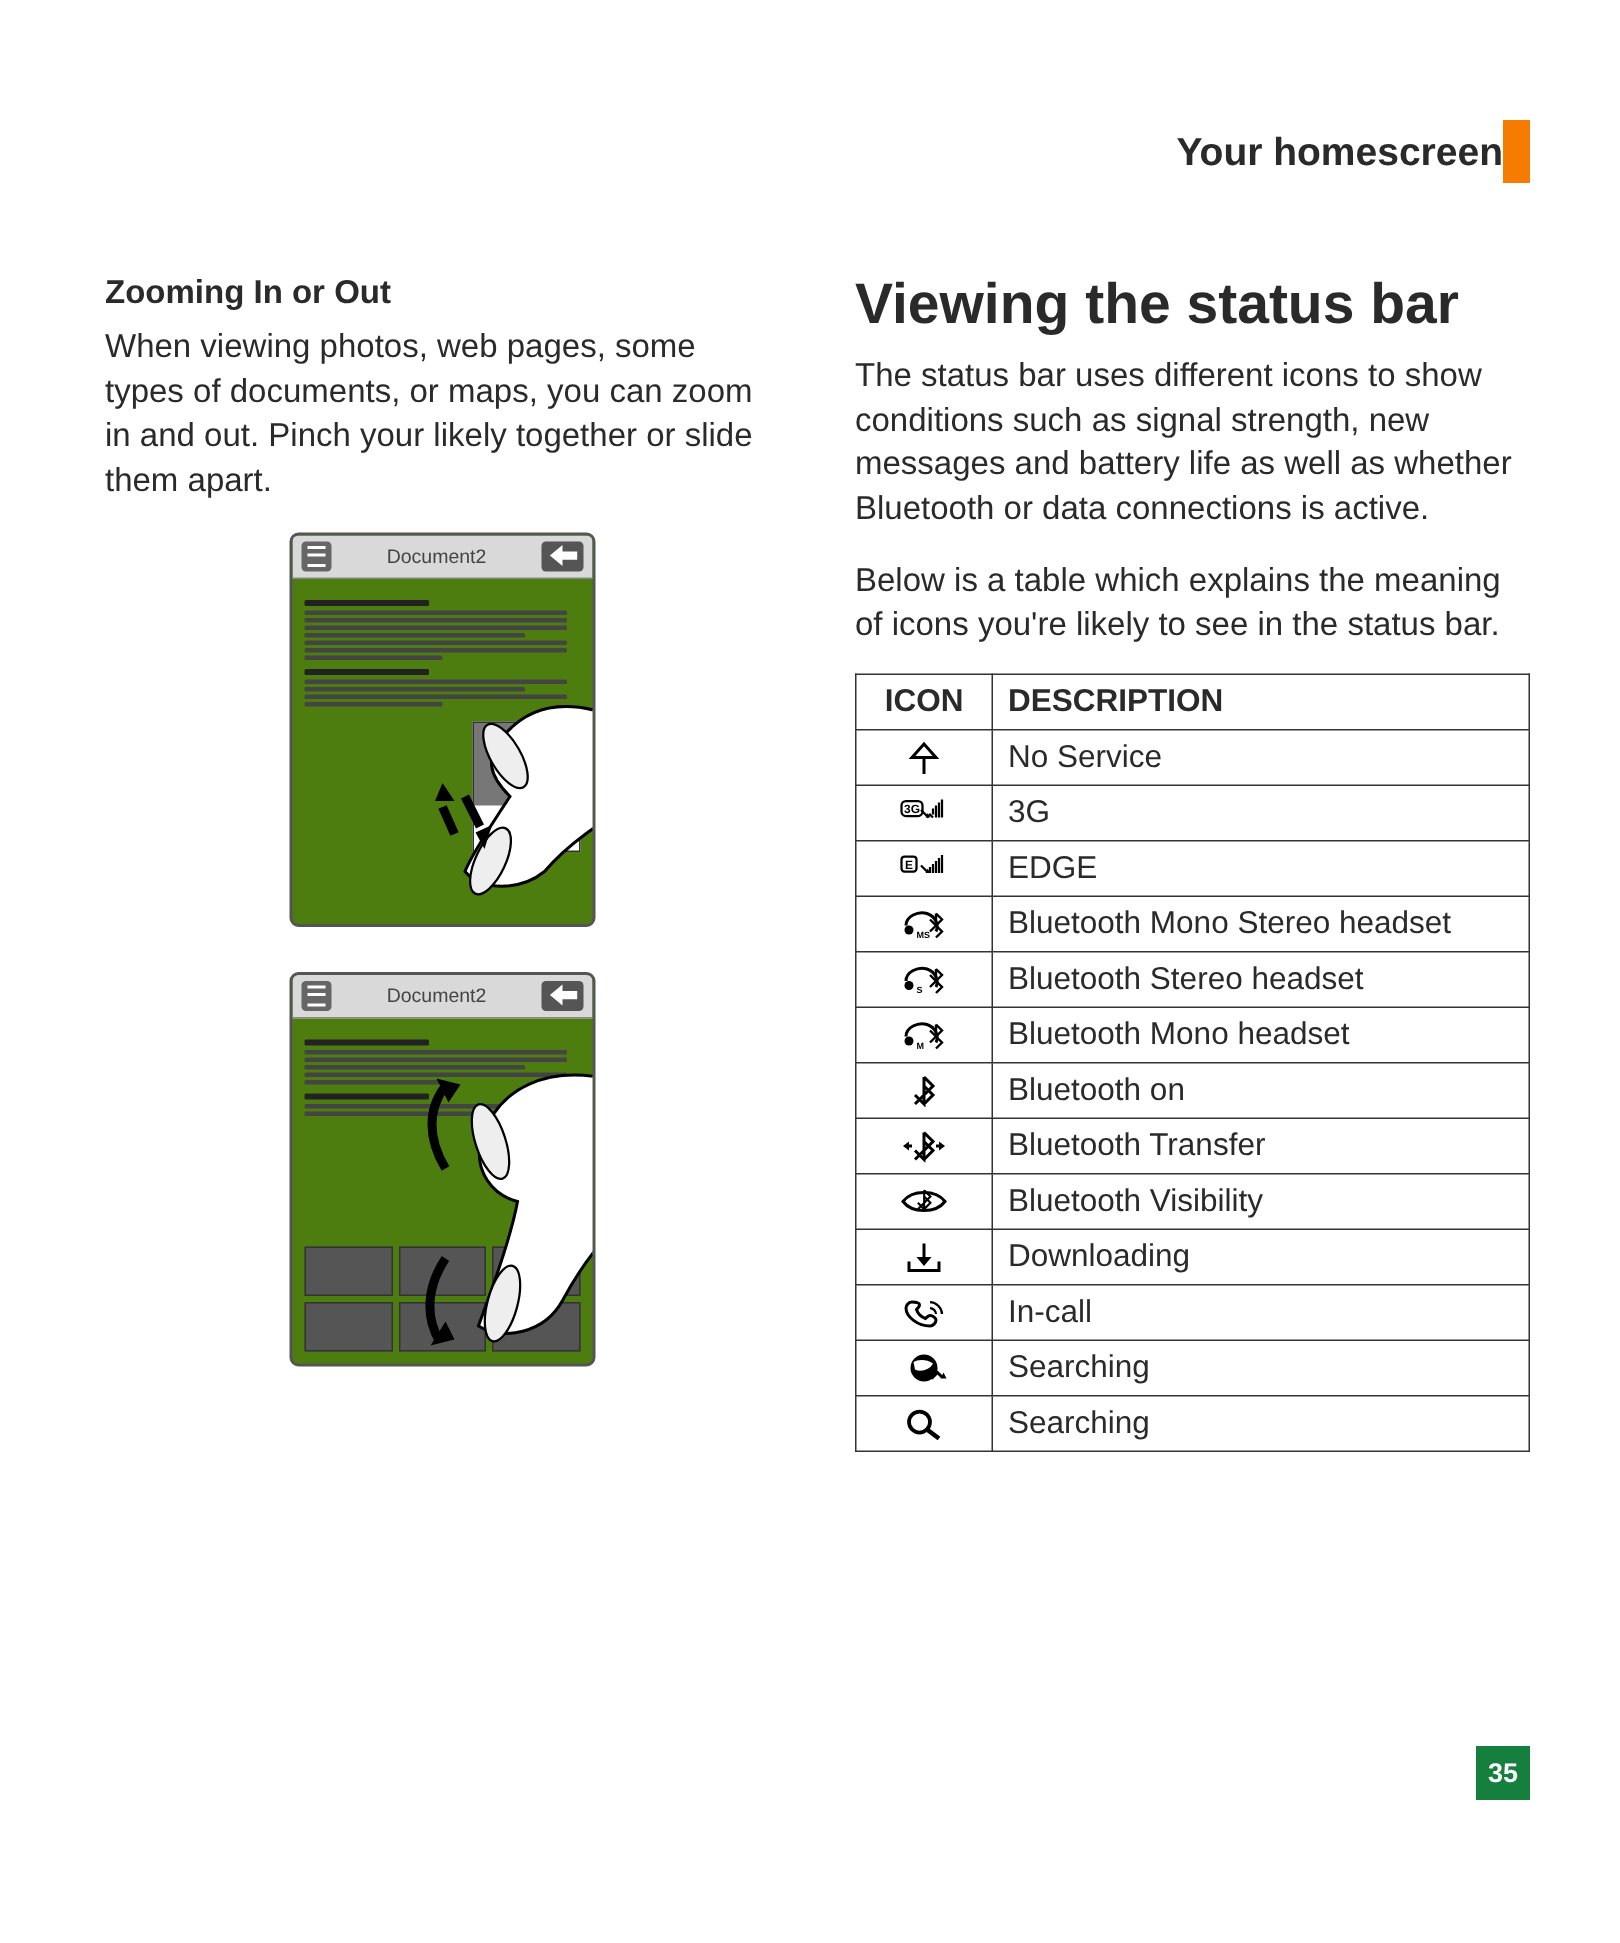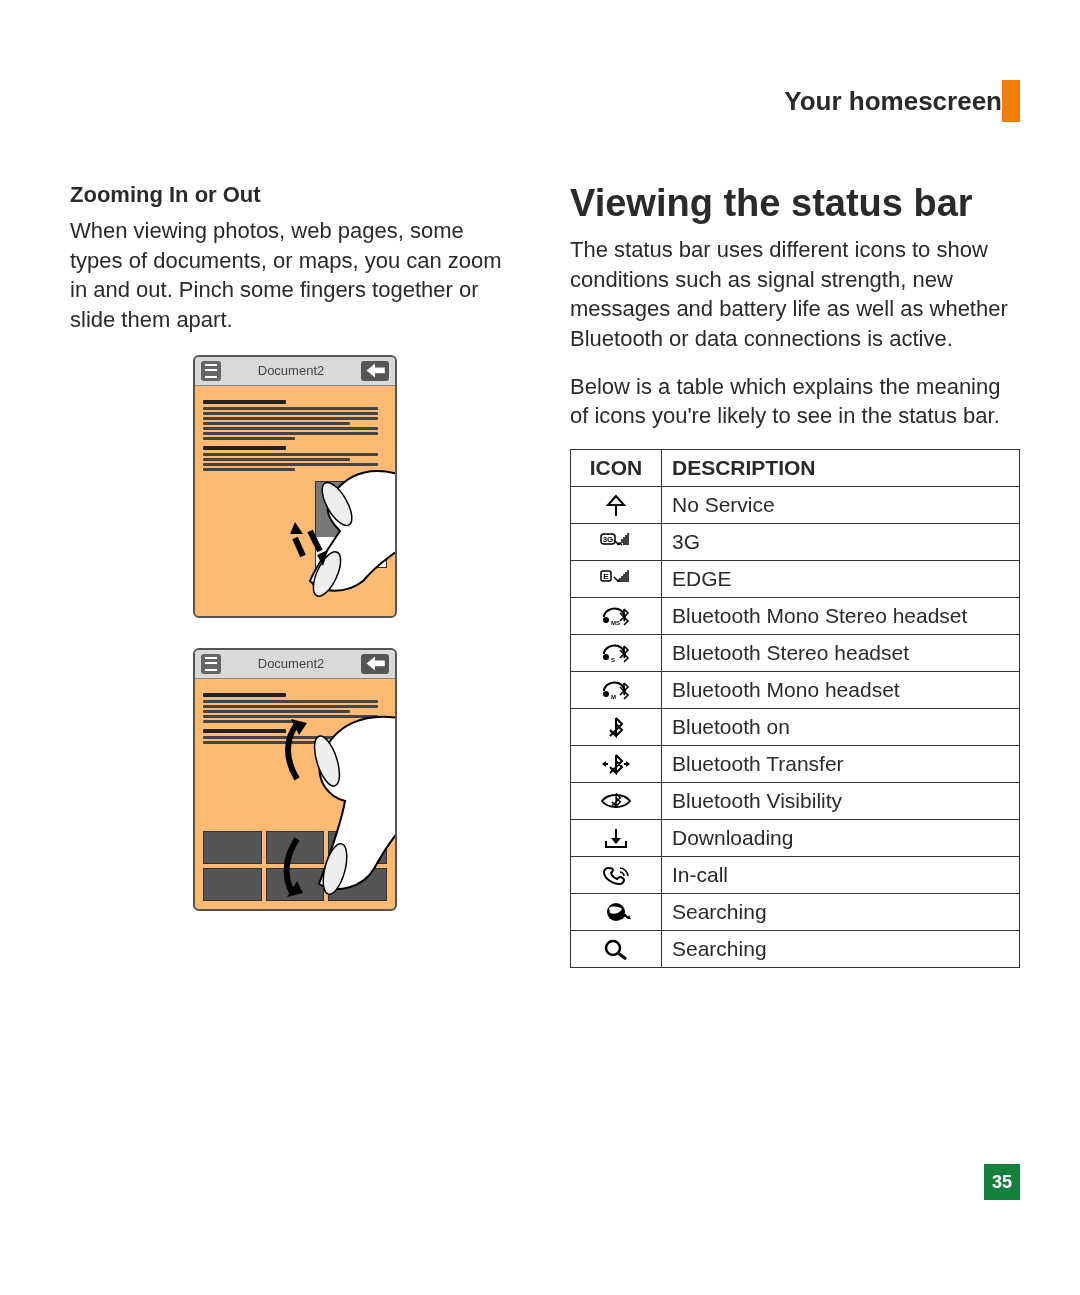--- a/index.html
+++ b/index.html
@@ -70,21 +70,21 @@
     display: flex;
     flex-direction: column;
     align-items: center;
     gap: 30px;
     margin-top: 20px;
   }
   .phone {
     width: 200px;
     border: 2px solid #555;
     border-radius: 6px;
-    background: #fdba74;
+    background: #4d7c0f;
     position: relative;
     overflow: hidden;
   }
   .phone-top {
     display: flex;
     align-items: center;
     background: #d9d9d9;
     border-bottom: 1px solid #888;
     padding: 4px 6px;
     gap: 6px;
@@ -218,21 +218,21 @@
 <div class="page">
   <div class="header-row">
     <span class="section-label">Your homescreen</span>
     <div class="orange-block"></div>
   </div>
 
   <div class="columns">
 
     <div class="col">
       <h3 class="sub">Zooming In or Out</h3>
-      <p class="body">When viewing photos, web pages, some types of documents, or maps, you can zoom in and out. Pinch some fingers together or slide them apart.</p>
+      <p class="body">When viewing photos, web pages, some types of documents, or maps, you can zoom in and out. Pinch your likely together or slide them apart.</p>
 
       <div class="phone-stack">
 
         <div class="phone">
           <div class="phone-top">
             <div class="mini-icon">
                 <div class="bars"></div>
               </div>
             <div class="doc-label">Document2</div>
             <div class="mini-icon back">

